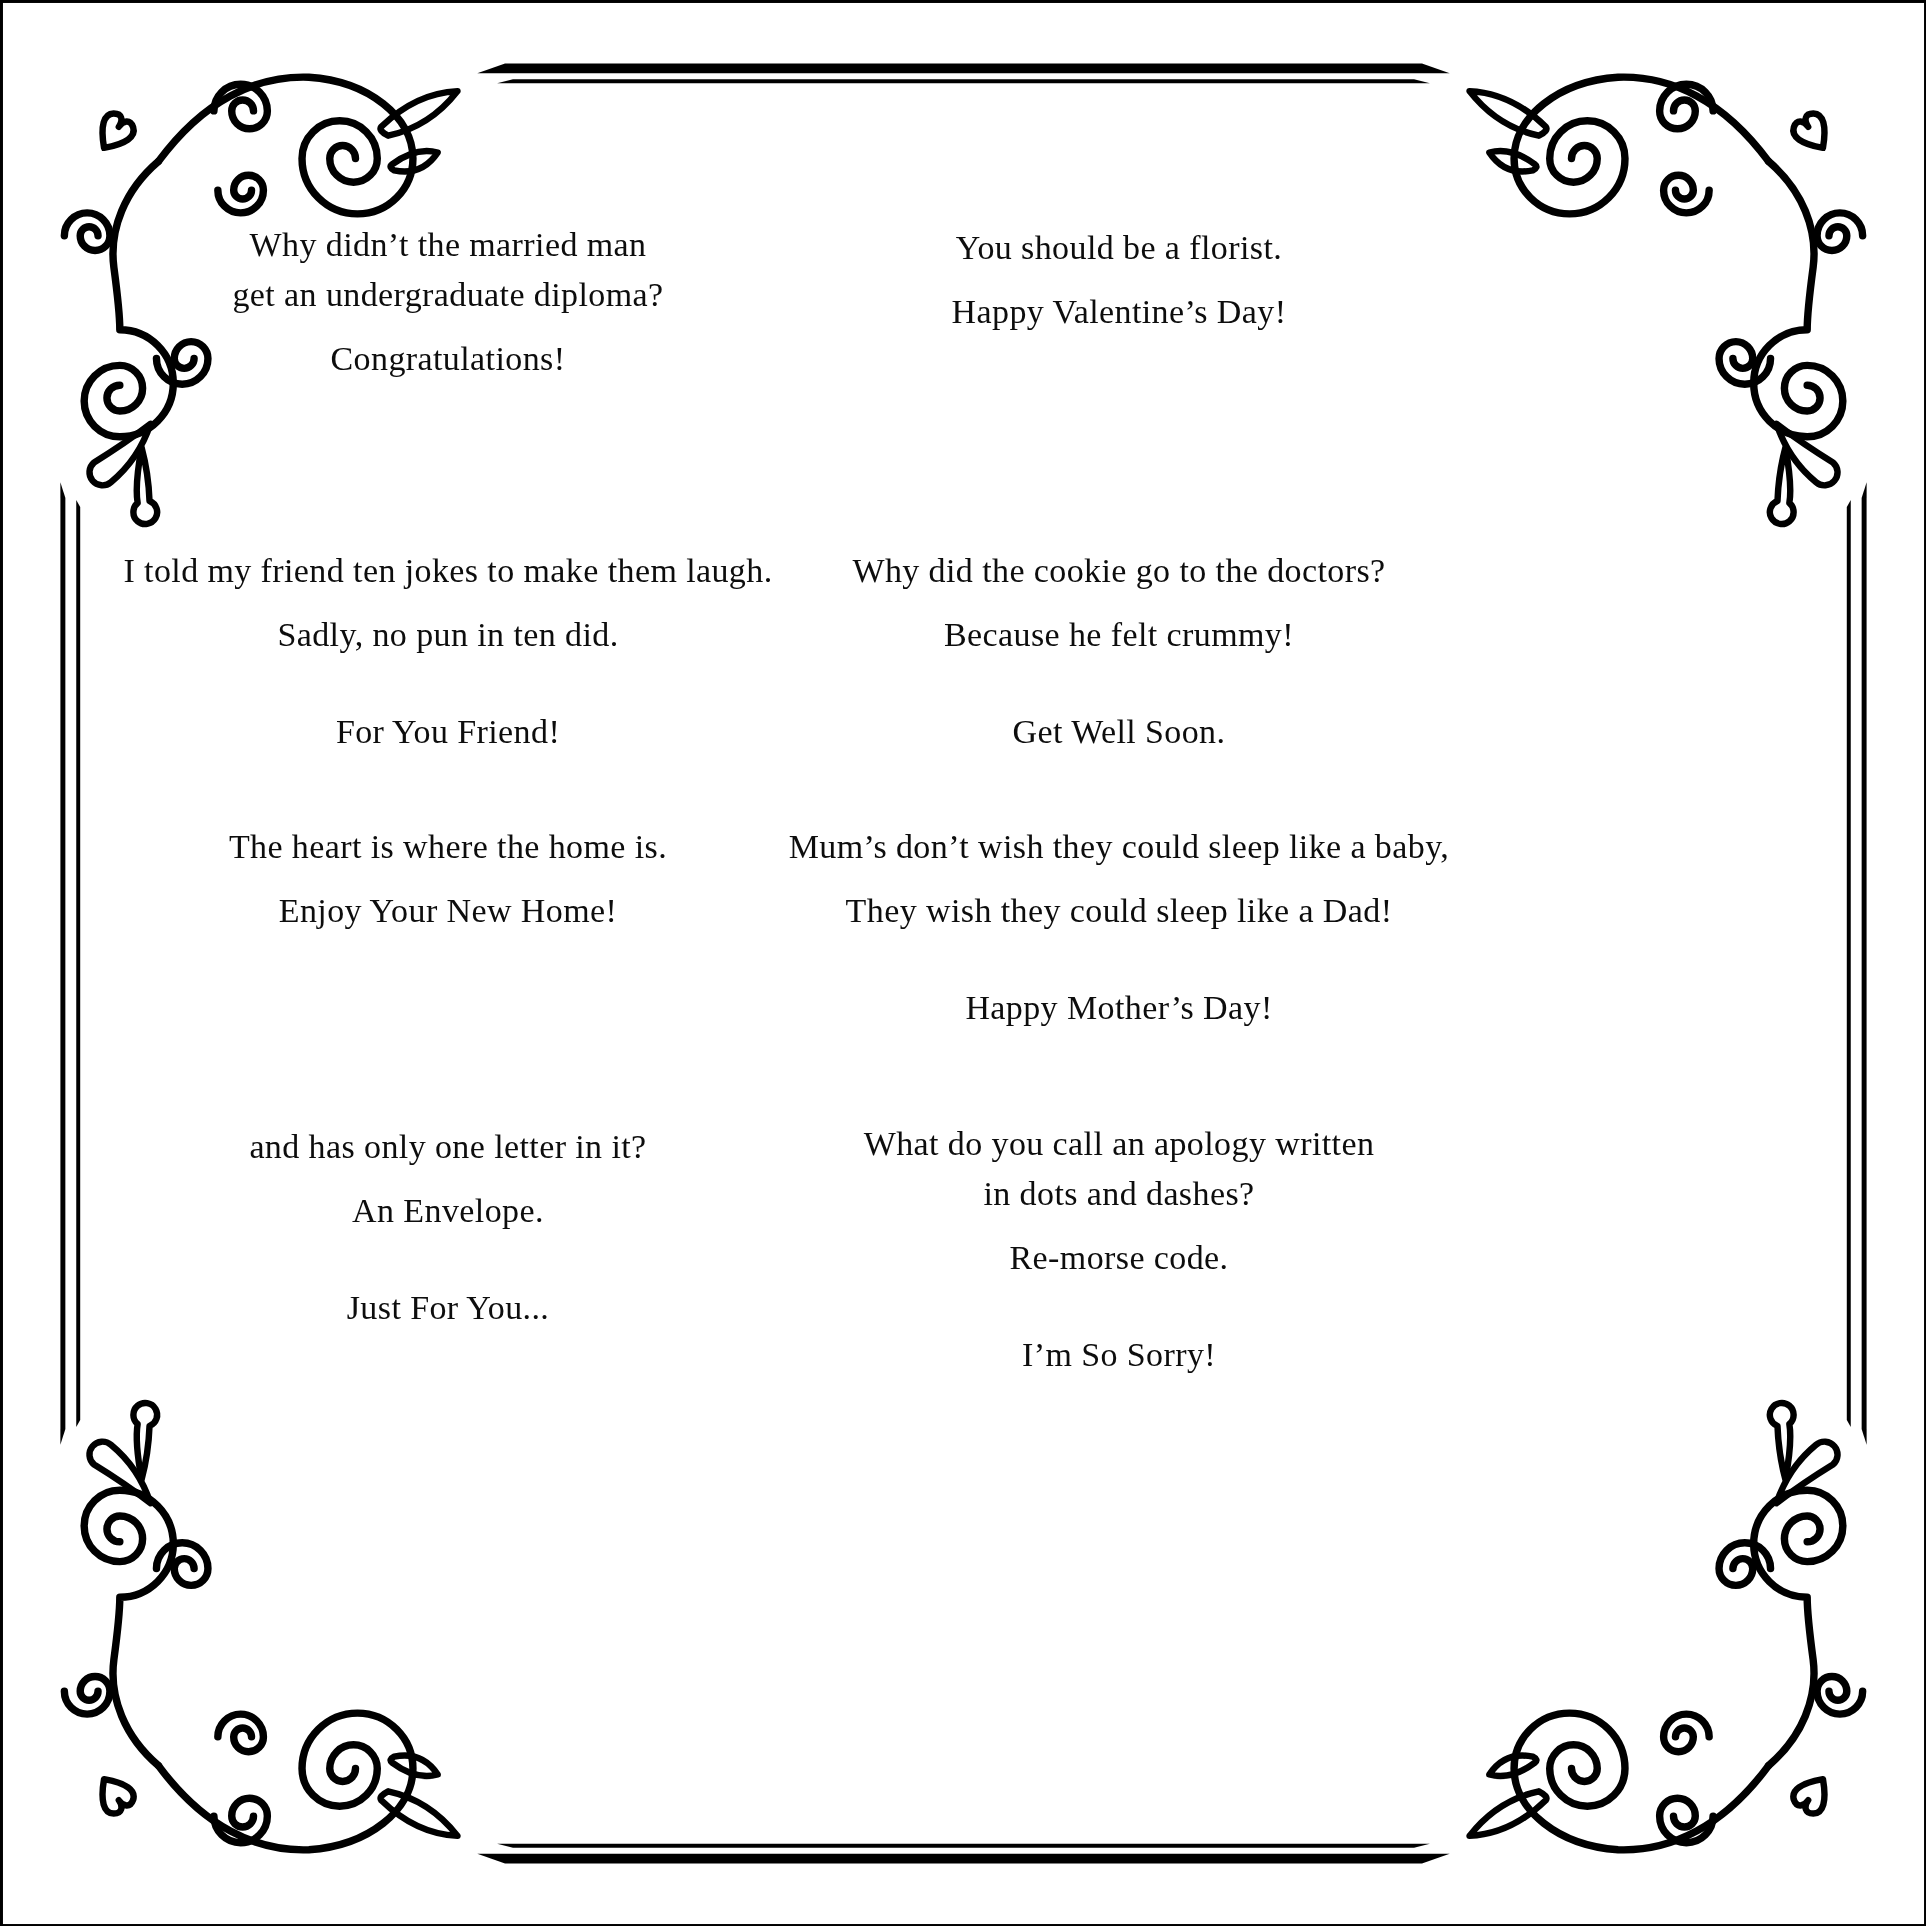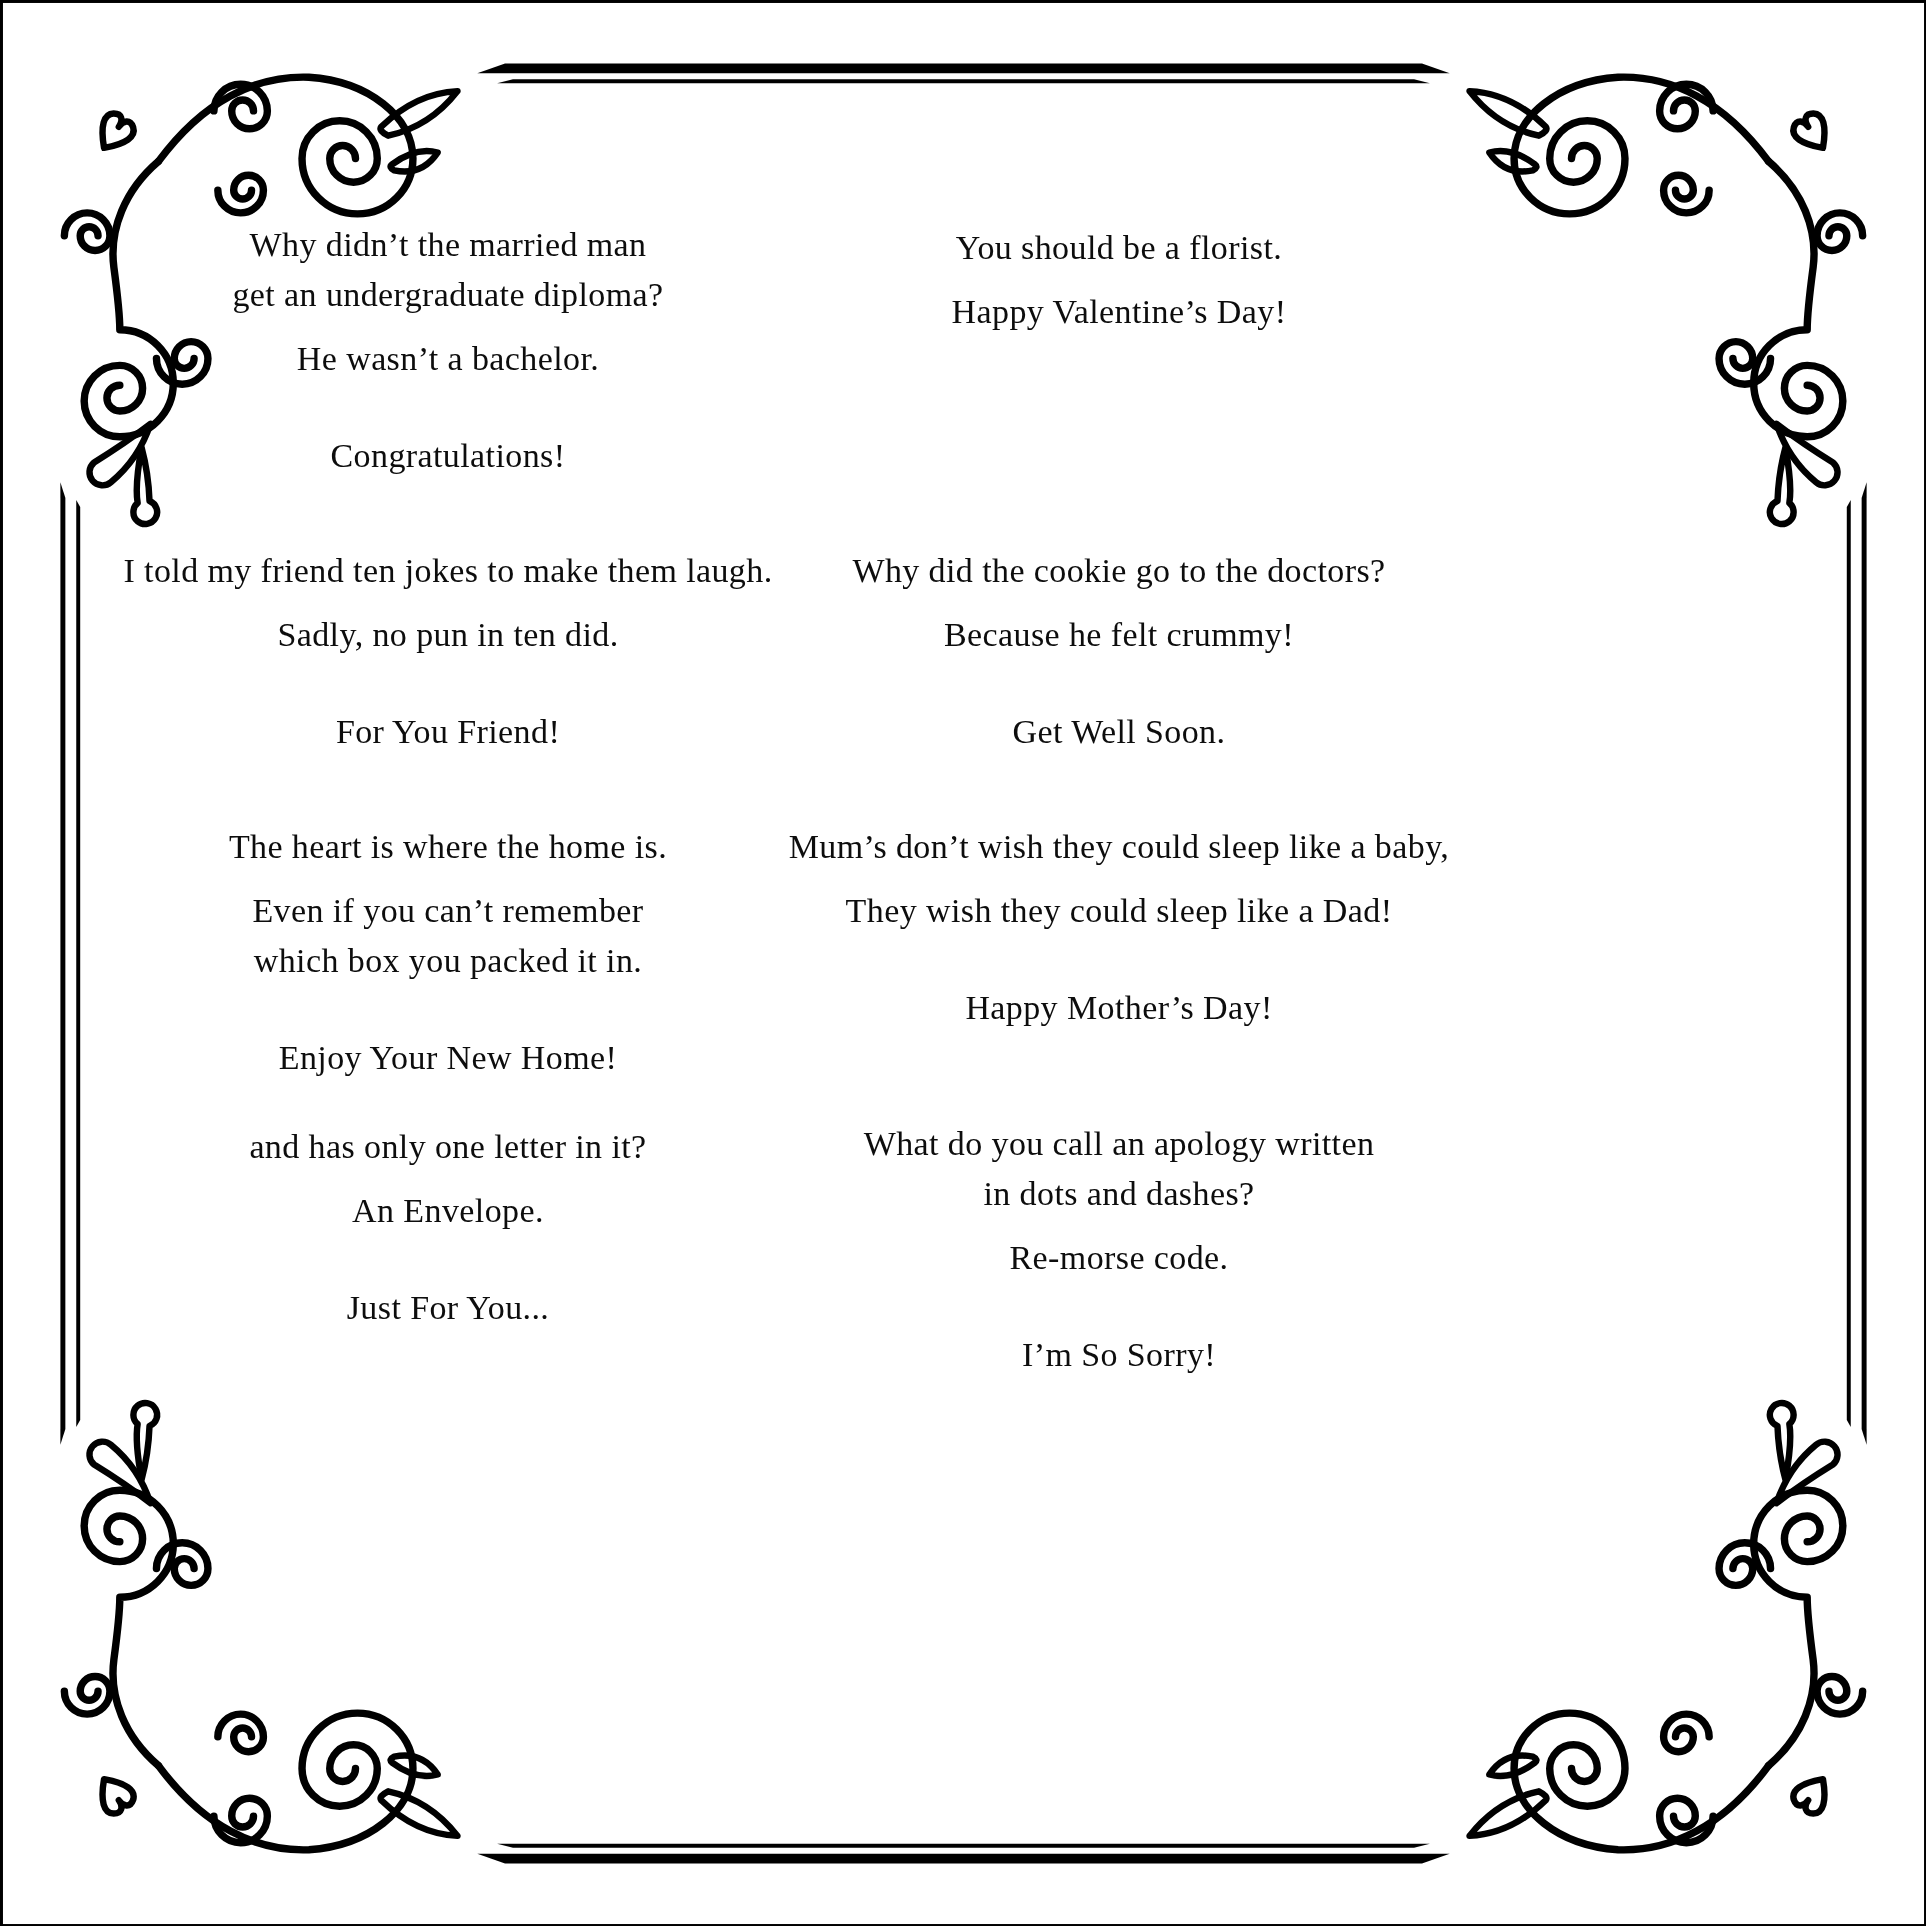--- a/index.html
+++ b/index.html
@@ -87,43 +87,36 @@
     <use href="#flourish" transform="translate(1946 1946) scale(-1 -1)"></use>
   </svg>
 
   <div class="col col-left">
 
     <div class="card" style="top:220px">
       <p class="q">
         <span class="line">Why didn’t the married man</span>
         <span class="line">get an undergraduate diploma?</span>
       </p>
-      <p class="a">
-        <span class="line">He wasn’t a bachelor.</span>
-      </p>
       <p class="g">Congratulations!</p>
     </div>
 
     <div class="card" style="top:546px">
       <p class="q">
         <span class="line">I told my friend ten jokes to make them laugh.</span>
       </p>
       <p class="a">
         <span class="line">Sadly, no pun in ten did.</span>
       </p>
       <p class="g">For You Friend!</p>
     </div>
 
     <div class="card" style="top:822px">
       <p class="q">
         <span class="line">The heart is where the home is.</span>
-      </p>
-      <p class="a">
-        <span class="line">Even if you can’t remember</span>
-        <span class="line">which box you packed it in.</span>
       </p>
       <p class="g">Enjoy Your  New Home!</p>
     </div>
 
     <div class="card" style="top:1122px">
       <p class="q">
         <span class="line">and has only one letter in it?</span>
       </p>
       <p class="a">
         <span class="line">An Envelope.</span>

